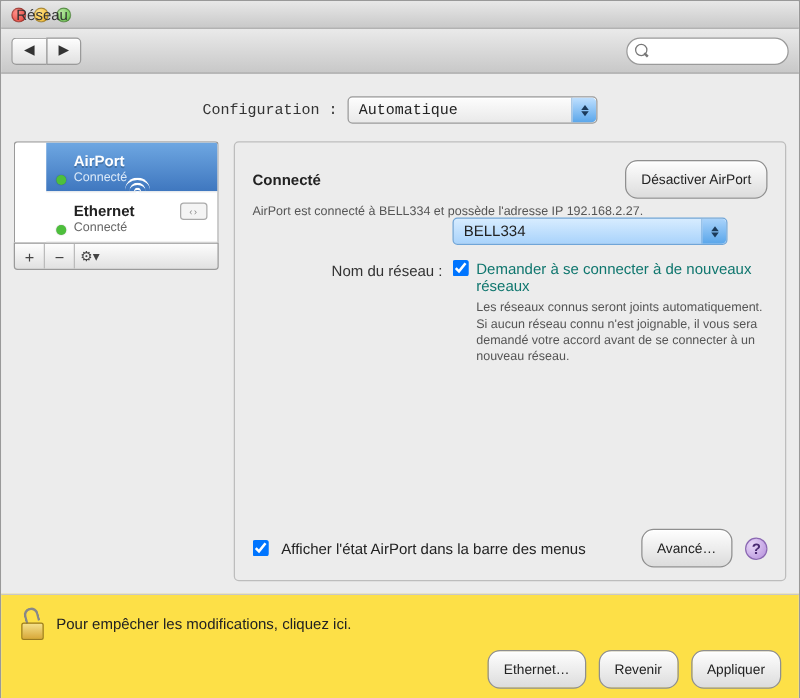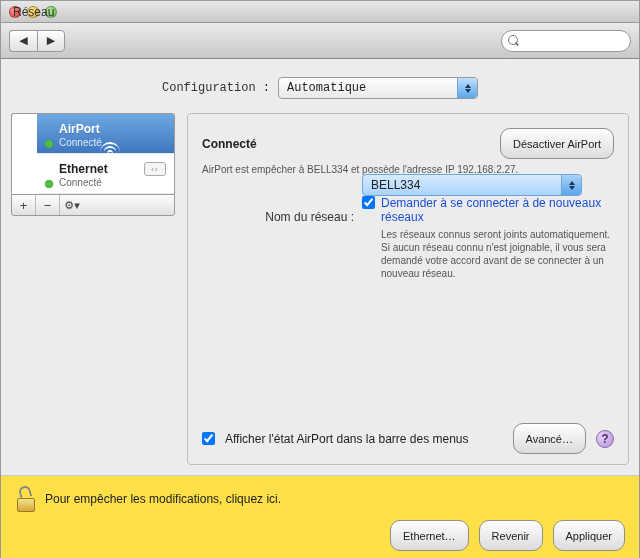--- a/index.html
+++ b/index.html
@@ -355,40 +355,40 @@
 
       <div class="detail">
 
         <div class="grid-row">
           <div class="col-val">
             <div class="state-line">
               <span class="state-val">Connecté</span>
               <span class="spacer"></span>
               <span class="pill-btn">Désactiver AirPort</span>
             </div>
-            <div class="desc">AirPort est empêcher à BELL334 et possède l'adresse IP 192.168.2.27.</div>
+            <div class="desc">AirPort est connecté à BELL334 et possède l'adresse IP 192.168.2.27.</div>
           </div>
         </div>
 
         <div style="height:22px"></div>
 
         <div class="grid-row">
           <div class="col-label" style="padding-top:2px">Nom du réseau :</div>
           <div class="col-val">
-            <div class="net-popup" style="margin-top:-34px; margin-bottom:0;">
+            <div class="net-popup" style="margin-top:-34px; margin-bottom:12px;">
               <span>BELL334</span>
               <div class="end">
                 <div class="tri-up"></div>
                   <div class="tri-down"></div>
               </div>
             </div>
             <div class="check-row">
               <input type="checkbox" checked="" style="">
               <div>
-                <div style="color:#1d4ed8;">Demander à se connecter à de nouveaux réseaux</div>
+                <div style="color:#0f766e;">Demander à se connecter à de nouveaux réseaux</div>
                 <div class="desc">Les réseaux connus seront joints automatiquement. Si aucun réseau connu n'est joignable, il vous sera demandé votre accord avant de se connecter à un nouveau réseau.</div>
               </div>
             </div>
           </div>
         </div>
 
         <div class="detail-footer">
           <input type="checkbox" checked="" style="">
           <span>Afficher l'état AirPort dans la barre des menus</span>
           <span class="spacer"></span>

